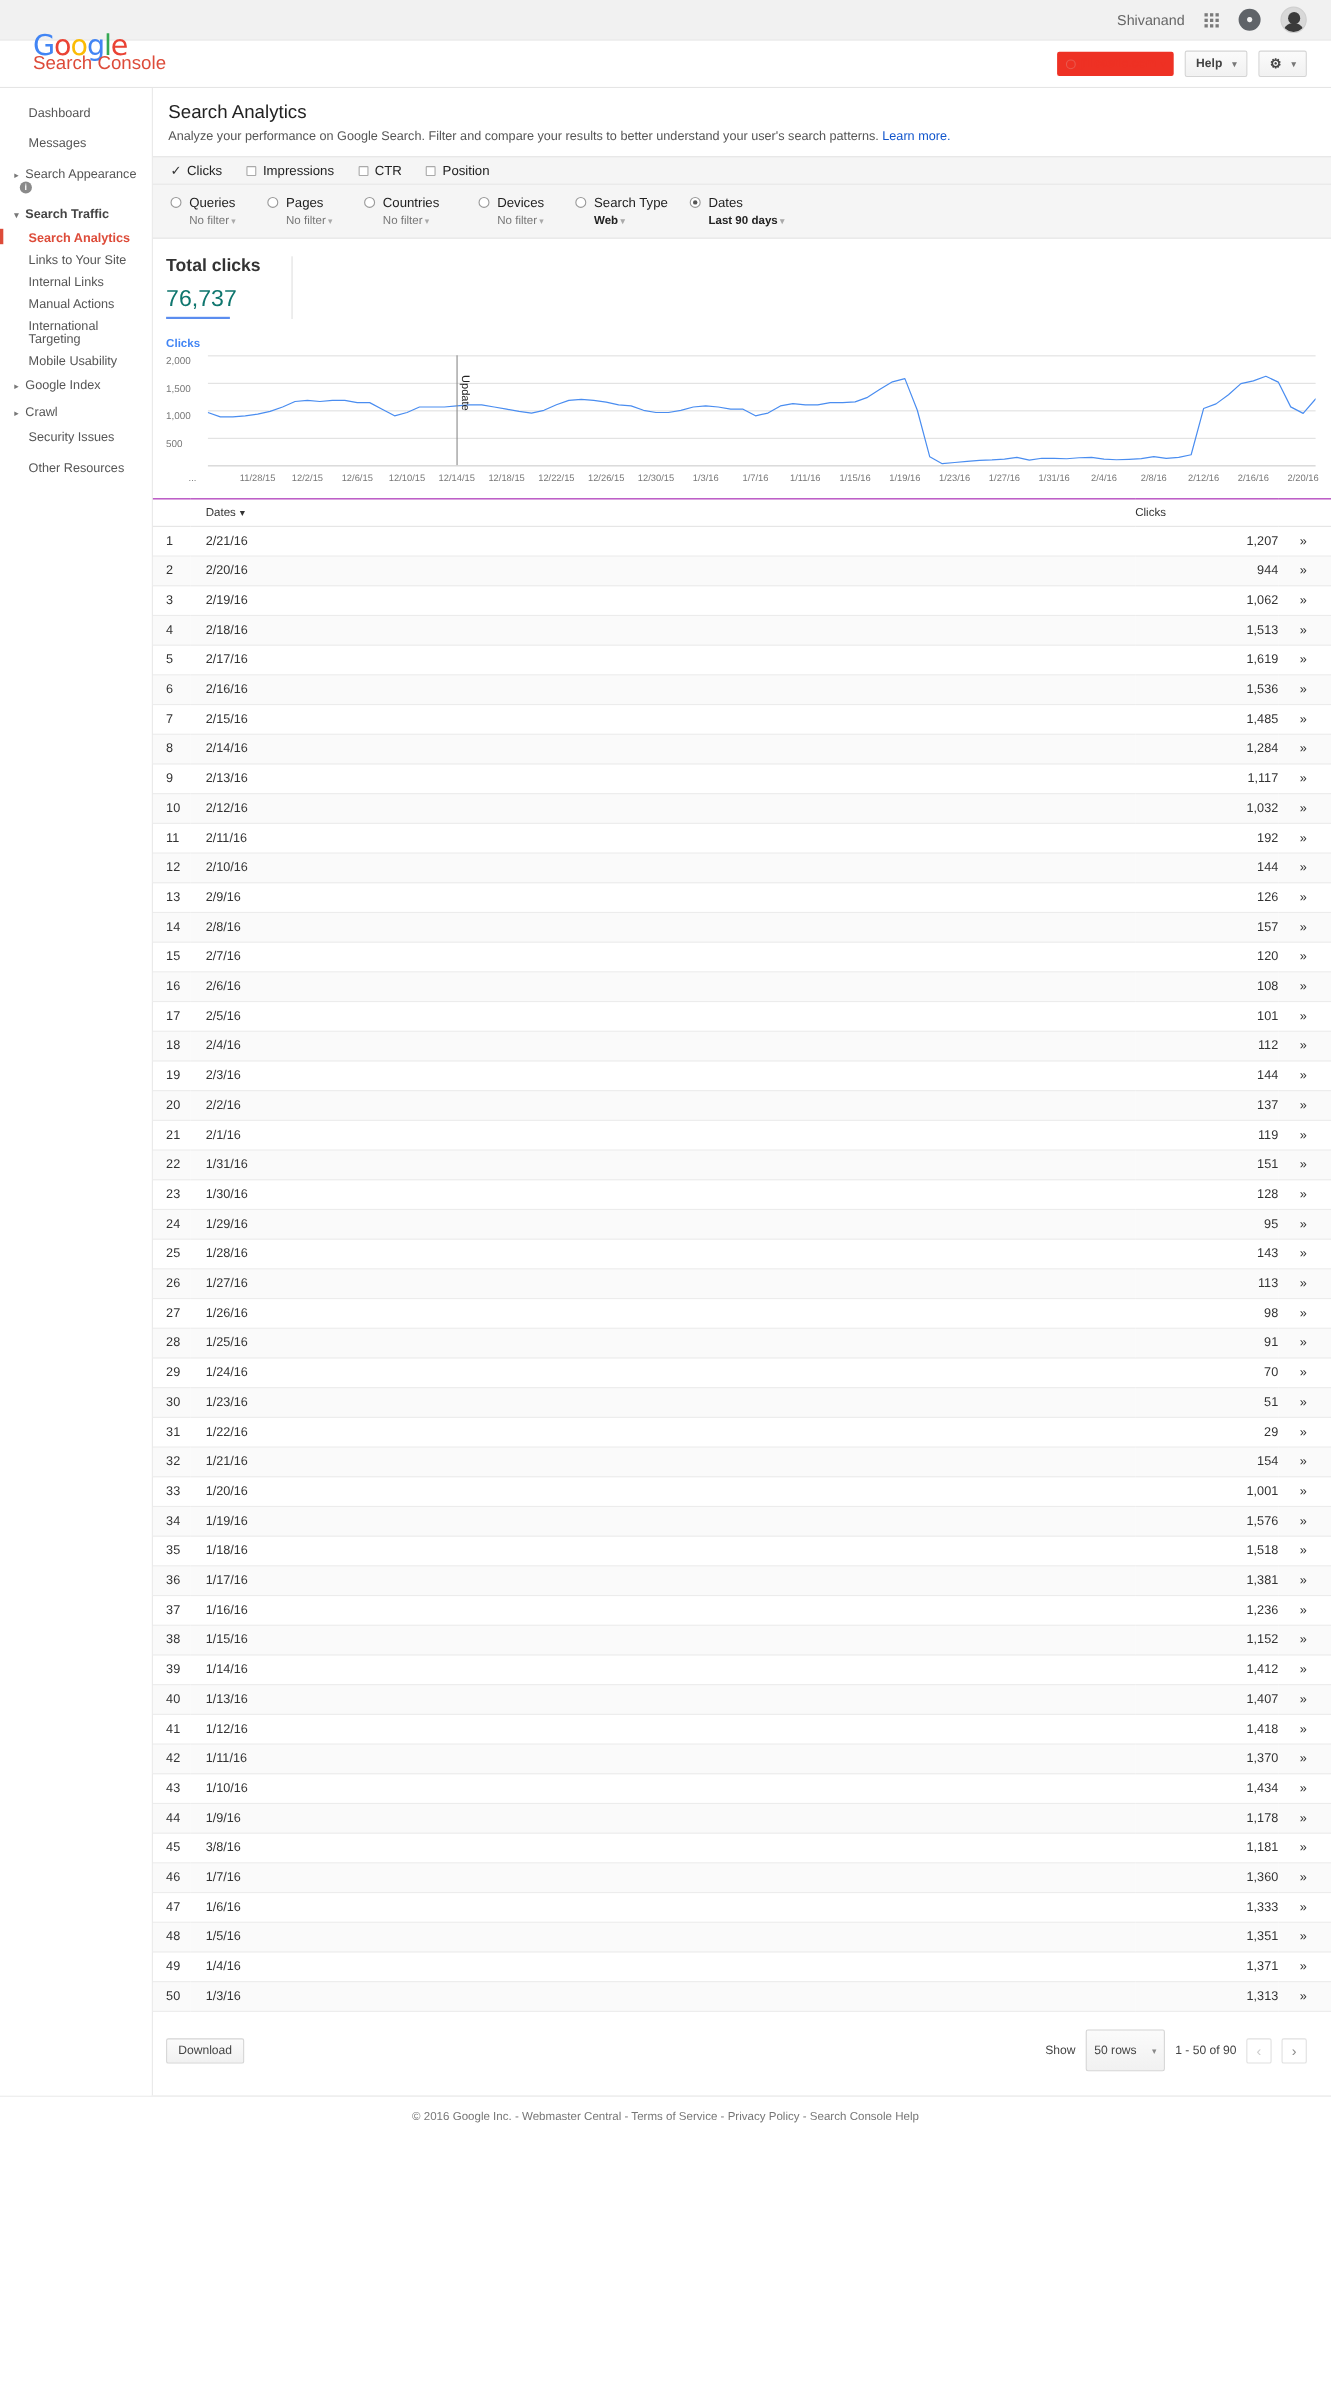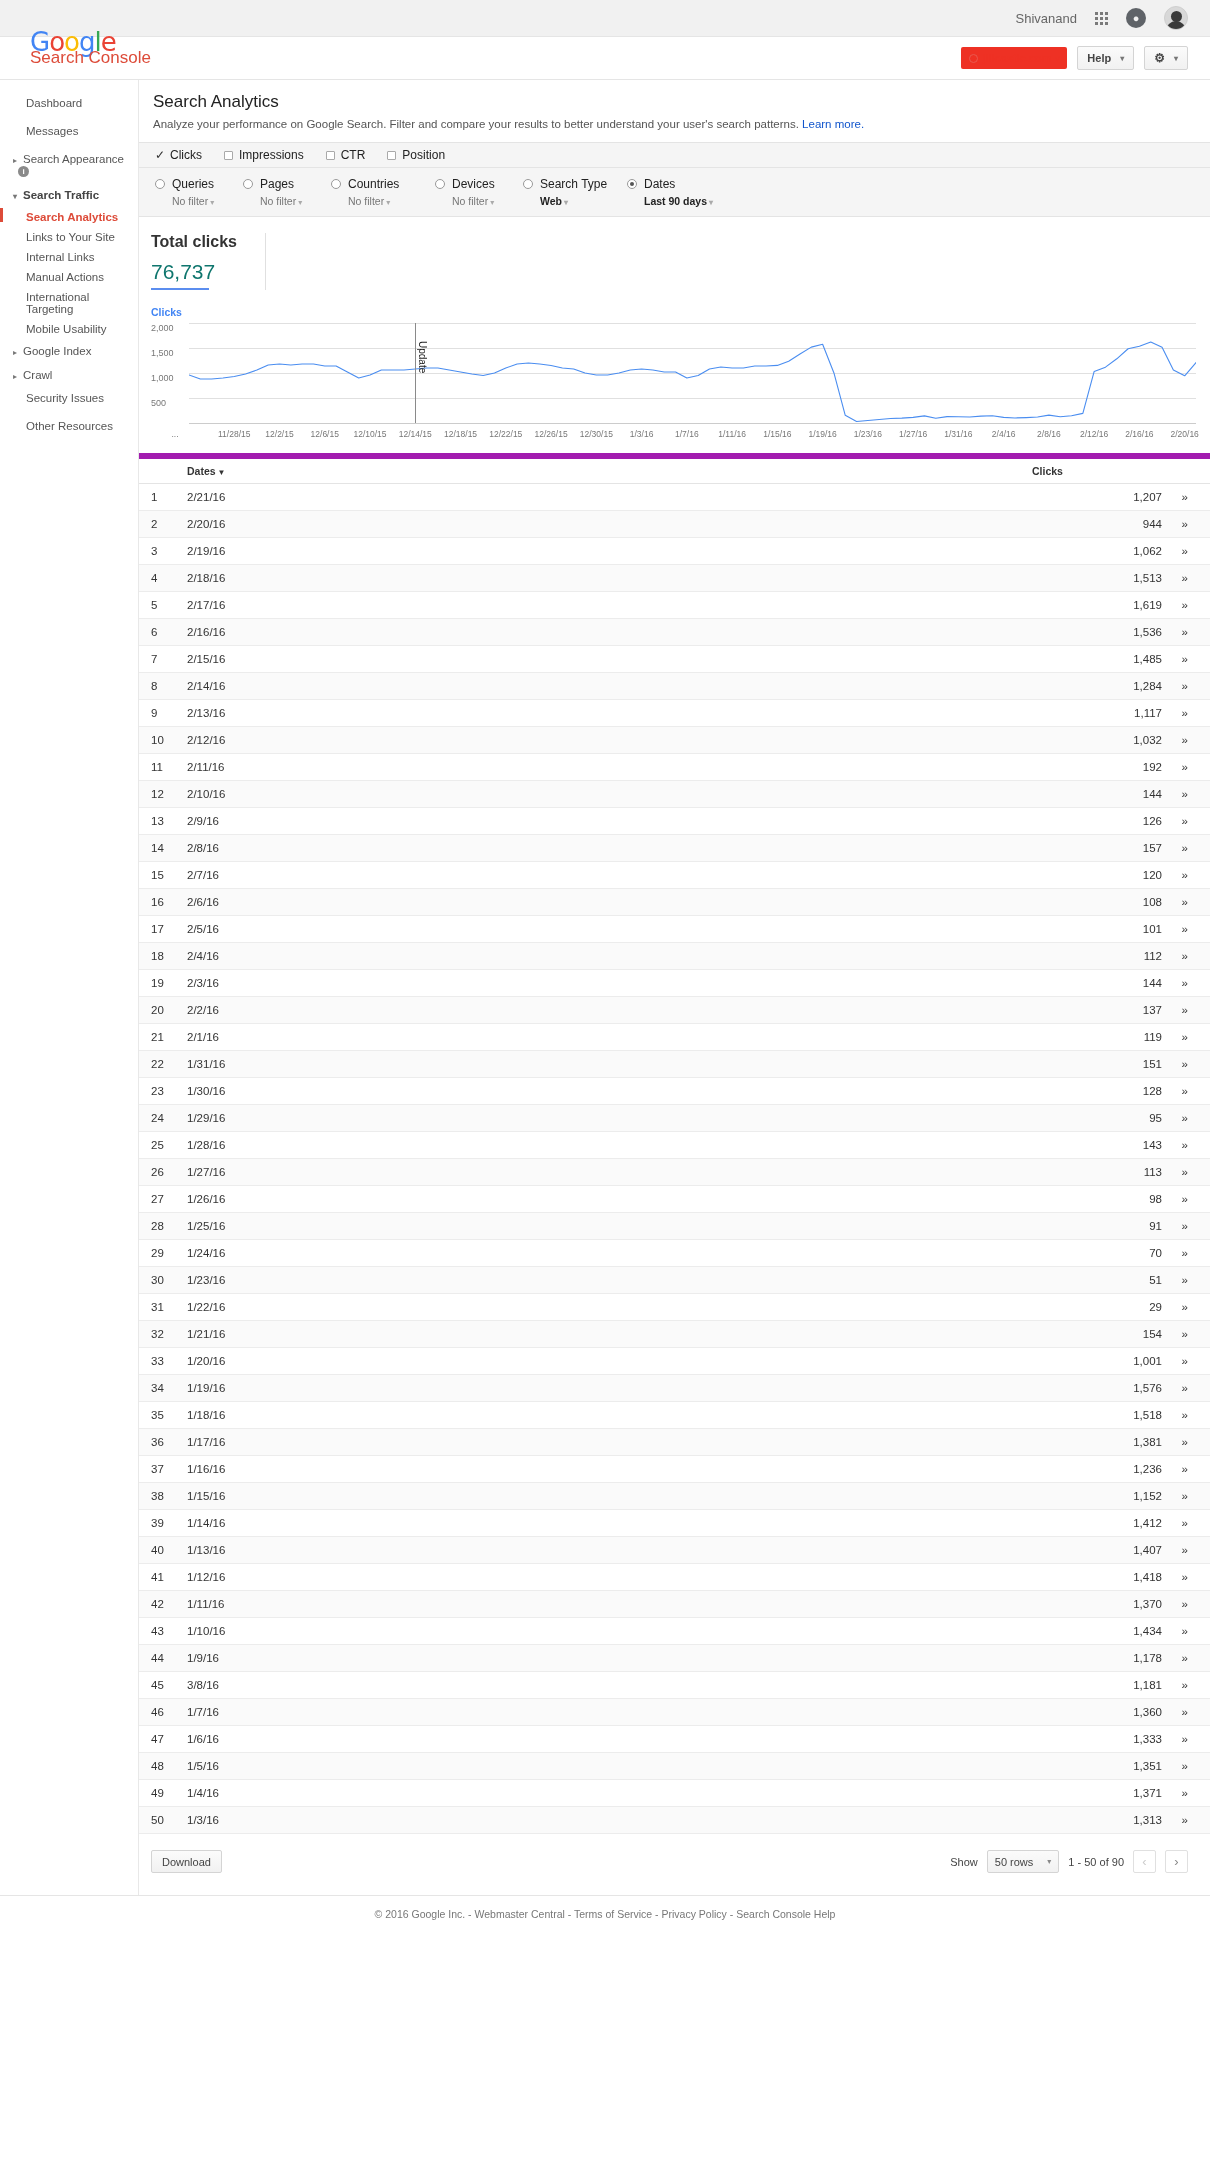--- a/index.html
+++ b/index.html
@@ -143,22 +143,22 @@
   .updatelabel {
     position:absolute; font-size:10px; color:#222;
     writing-mode:vertical-rl; transform:translateX(2px);
   }
   .xaxis { position:relative; height:20px; margin-left:38px; border-top:1px solid #ccc; }
   .xtick { position:absolute; top:5px; font-size:8.5px; color:#777; transform:translateX(-50%); white-space:nowrap; }
 
   
   table.dt { width:100%; border-collapse:collapse; margin-top:10px; }
   table.dt th {
-    font-size:10.5px; color:#333; font-weight:bold; text-align:left;
-    padding:6px 0 6px 0; border-bottom:1px solid #e4e4e4; border-top:6px solid #a21caf;
+    font-size:10.5px; color:#333; font-weight:normal; text-align:left;
+    padding:6px 0 6px 0; border-bottom:1px solid #e4e4e4; border-top:1px solid #a21caf;
   }
   table.dt td {
     font-size:11.5px; color:#333; padding:7px 0; border-bottom:1px solid #ececec;
   }
   table.dt tr.alt td { background:#fafafa; }
   .c-idx { width:34px; padding-left:12px !important; color:#555; font-size:10.5px; }
   .c-date { width:auto; padding-left:14px !important; }
   .c-clicks { width:130px; text-align:right; }
   .c-arrow { width:48px; text-align:right; padding-right:22px !important; color:#9a9a9a; font-size:13px; cursor:pointer; }
   .sort-caret { font-size:8px; margin-left:2px; }
@@ -166,21 +166,21 @@
   
   .tfoot { display:flex; align-items:center; padding:16px 22px 22px 12px; }
   .dl-btn {
     height:23px; padding:0 10px;
     border:1px solid #d4d4d4; border-radius:2px;
     background:linear-gradient(#fbfbfb,#f1f1f1);
     font-size:11px; color:#444; display:flex; align-items:center; cursor:pointer;
   }
   .pager { margin-left:auto; display:flex; align-items:center; gap:9px; font-size:11px; color:#444; }
   .select {
-    height:23px; padding:0 7px; border:1px solid #d4d4d4; border-radius:2px;
+    height:38px; padding:0 7px; border:1px solid #d4d4d4; border-radius:2px;
     background:linear-gradient(#fbfbfb,#f1f1f1);
     display:flex; align-items:center; gap:14px; font-size:11px; cursor:pointer;
   }
   .select .caret { color:#888; font-size:8px; }
   .pg-btn {
     width:23px;height:23px;border:1px solid #e0e0e0;border-radius:2px;background:#fff;
     display:flex;align-items:center;justify-content:center;color:#888;font-size:13px;cursor:pointer;
   }
   .pg-btn.dim { color:#ccc; }
 

